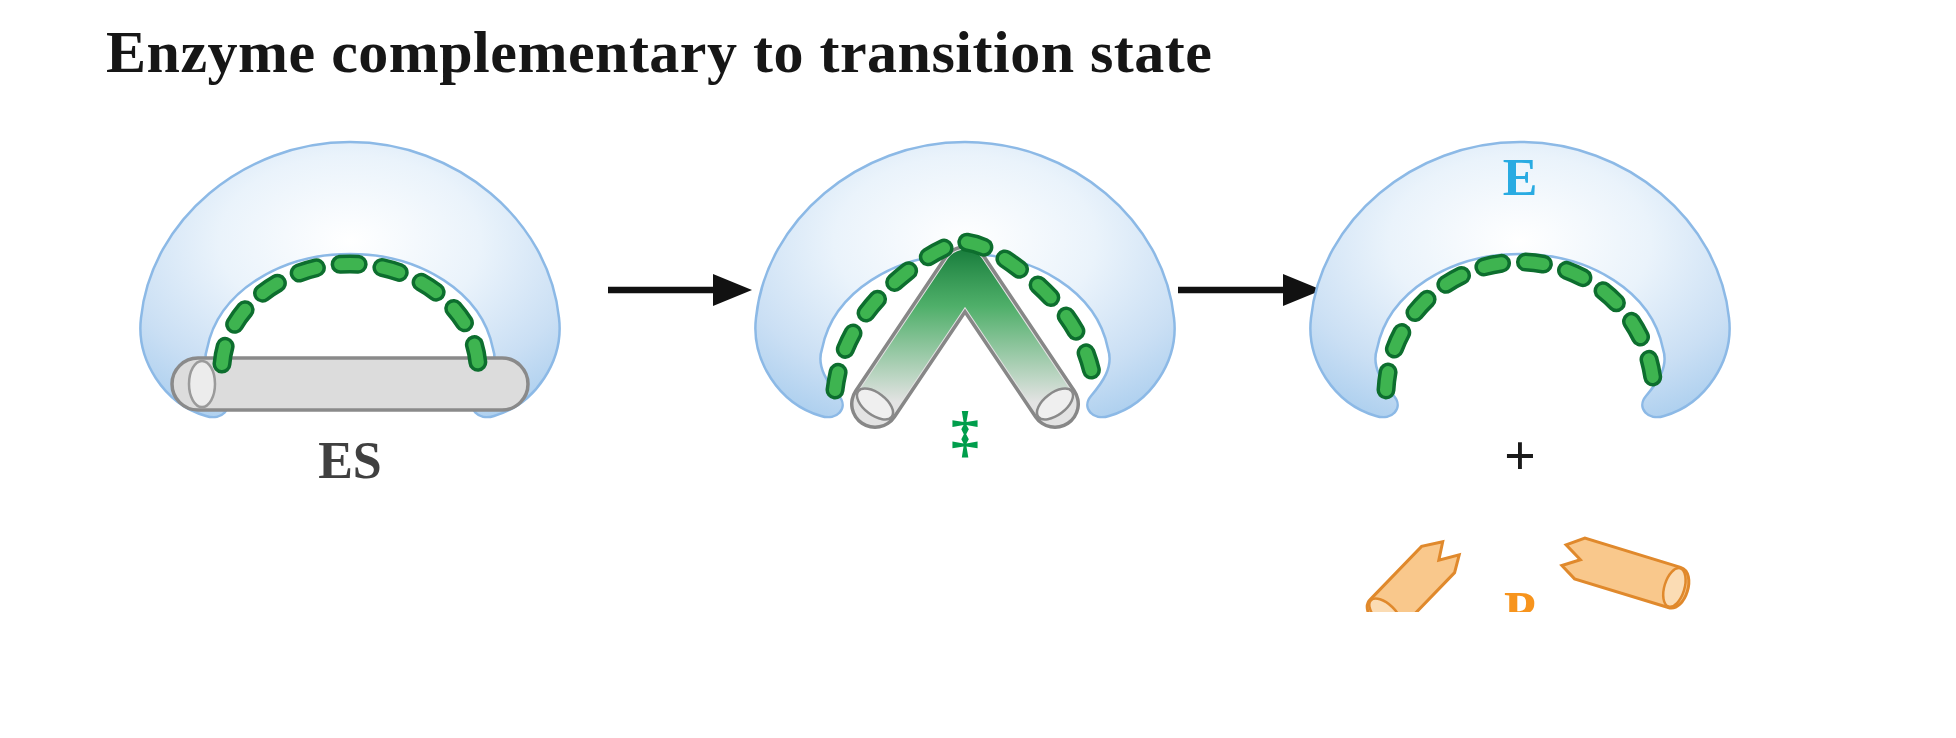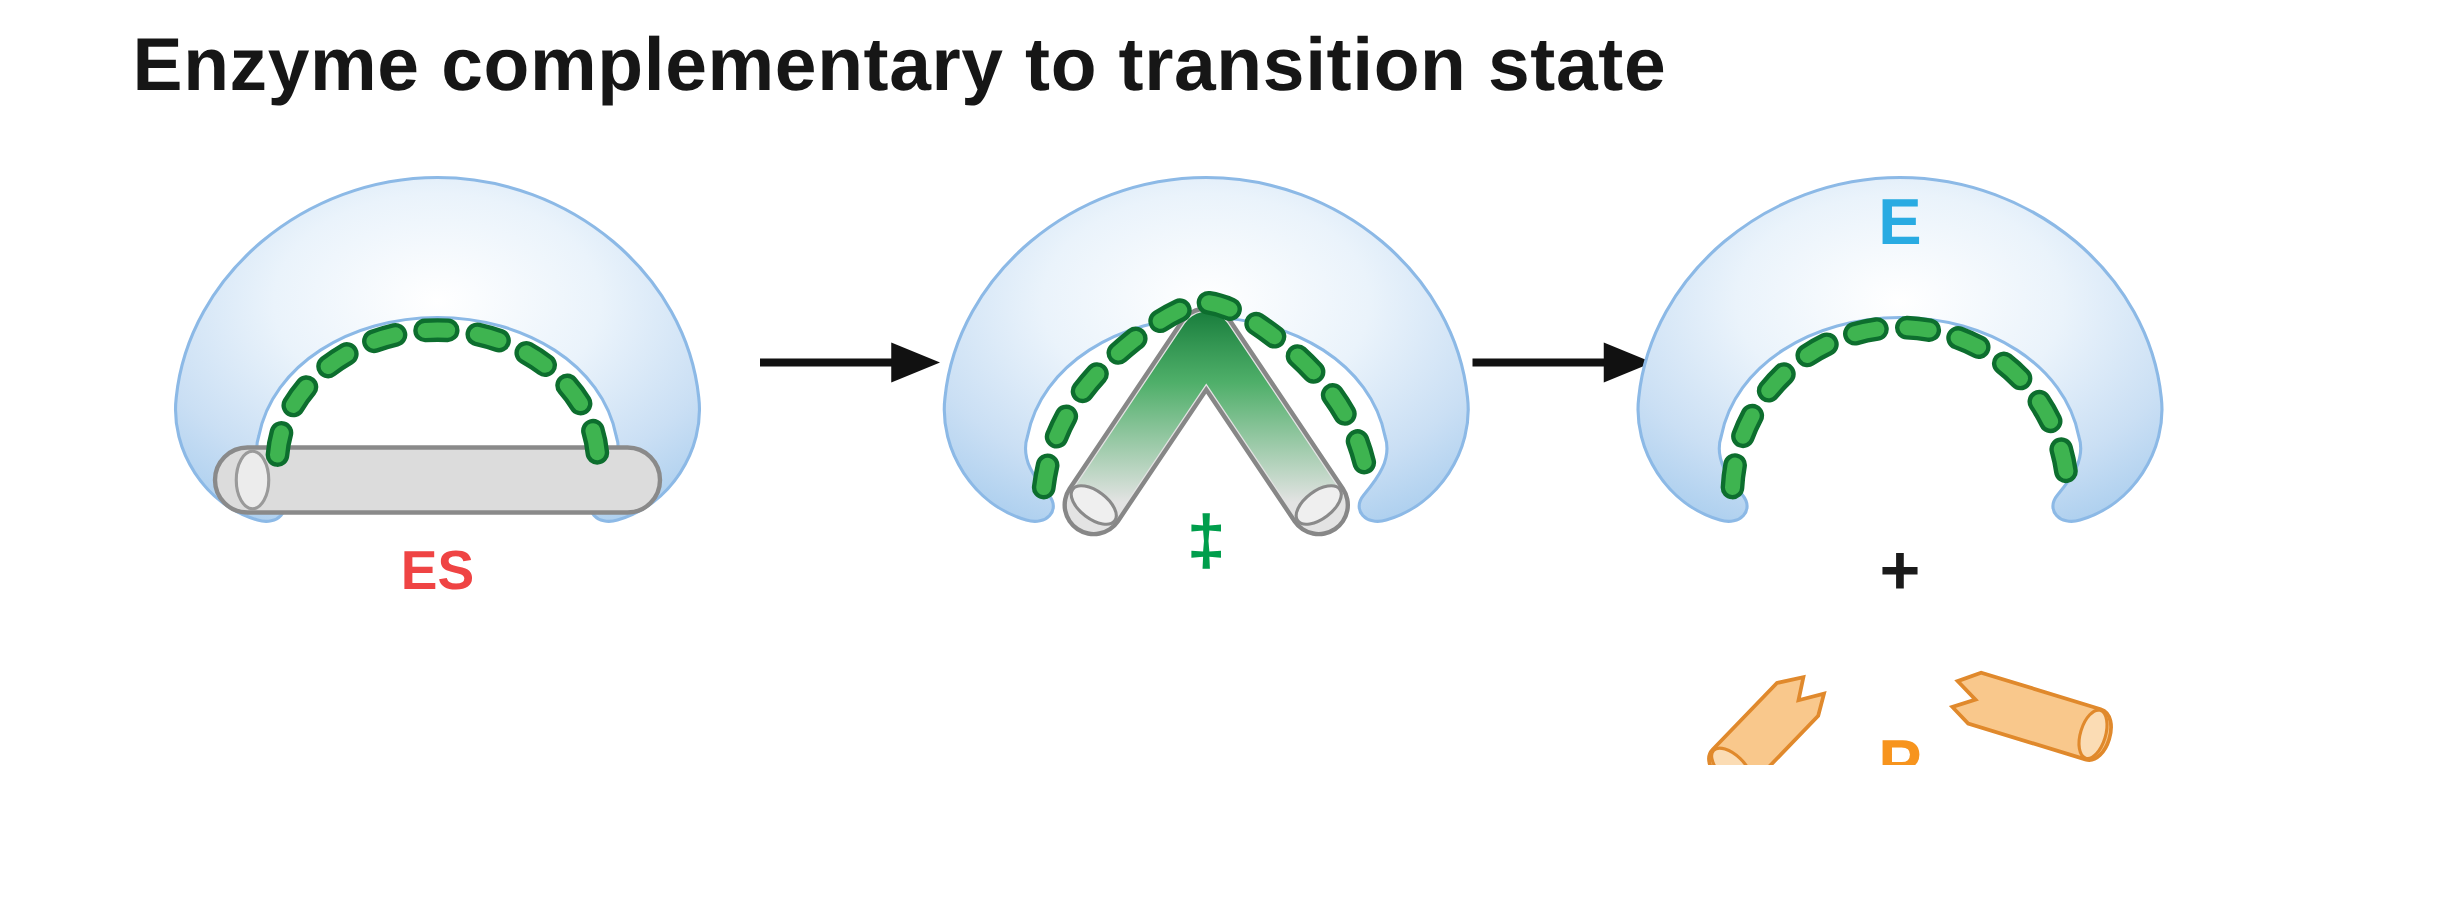--- a/index.html
+++ b/index.html
@@ -1,27 +1,27 @@
 <!DOCTYPE html>
 <html><head>
 <meta charset="utf-8">
 <style>
   html,body{margin:0;padding:0;background:#ffffff;}
   .canvas{
     position:relative;width:1956px;height:612px;background:#ffffff;
-    overflow:hidden;font-family:Liberation Sans, sans-serif;
+    overflow:hidden;font-family:Liberation Serif, serif;
   }
   .title{
     position:absolute;left:106px;top:22px;margin:0;
     font-size:60px;font-weight:700;letter-spacing:.5px;color:#161616;line-height:1;
   }
   .abs{position:absolute;}
   .col{width:460px;text-align:center;}
   .lbl{font-weight:700;line-height:1;}
-  .lbl-es{left:120px;top:435px;font-size:44px;color:#ef4444;}
+  .lbl-es{left:120px;top:435px;font-size:52px;color:#404040;}
   .lbl-ts{left:735px;top:404px;font-size:56px;color:#009e4c;}
   .lbl-e{left:1290px;top:152px;font-size:52px;color:#29abe2;}
   .lbl-plus{left:1290px;top:428px;font-size:56px;color:#1a1a1a;font-weight:600;}
   .lbl-p{left:1290px;top:585px;font-size:52px;color:#f7941d;}
   .lbl-box-ts{left:460px;top:650px;width:80px;text-align:center;font-size:48px;color:#009e4c;font-weight:700;}
   .energy-box{
     left:220px;top:646px;width:943px;height:140px;box-sizing:border-box;
     border:4px solid #111;border-bottom:none;background:transparent;
   }
   .dash-outer{fill:none;stroke:#0d6e2e;stroke-width:19;stroke-linecap:round;stroke-dasharray:18 24;}

